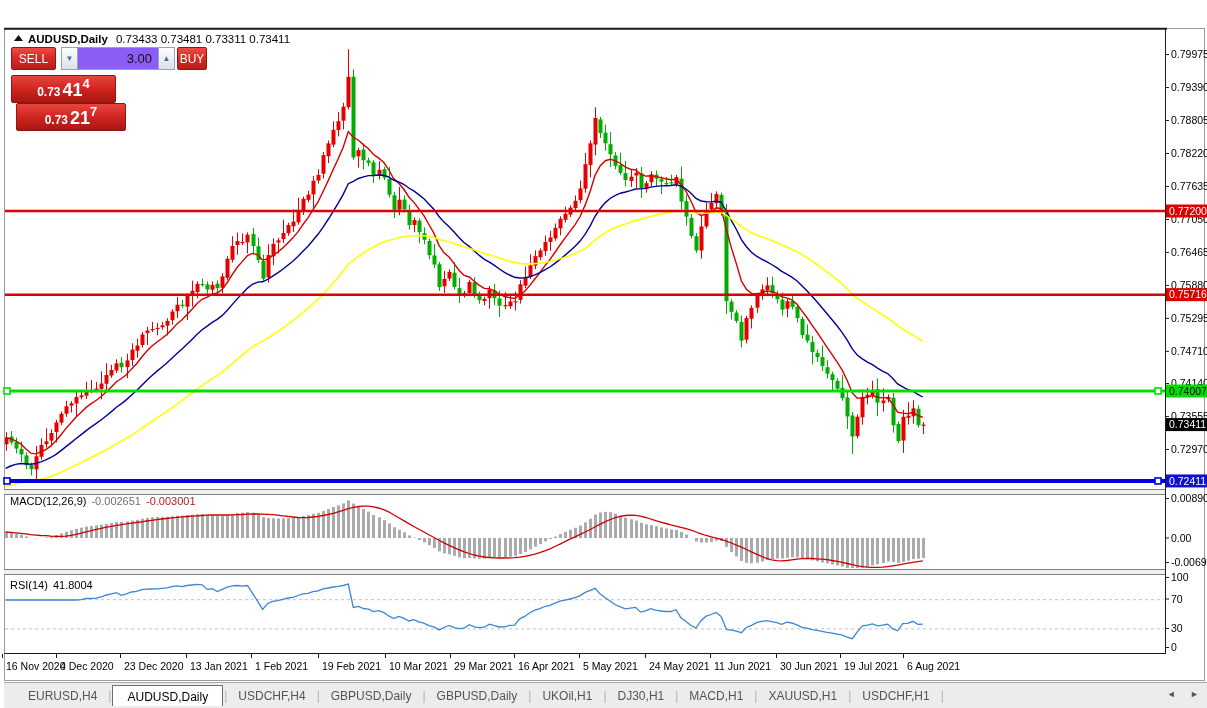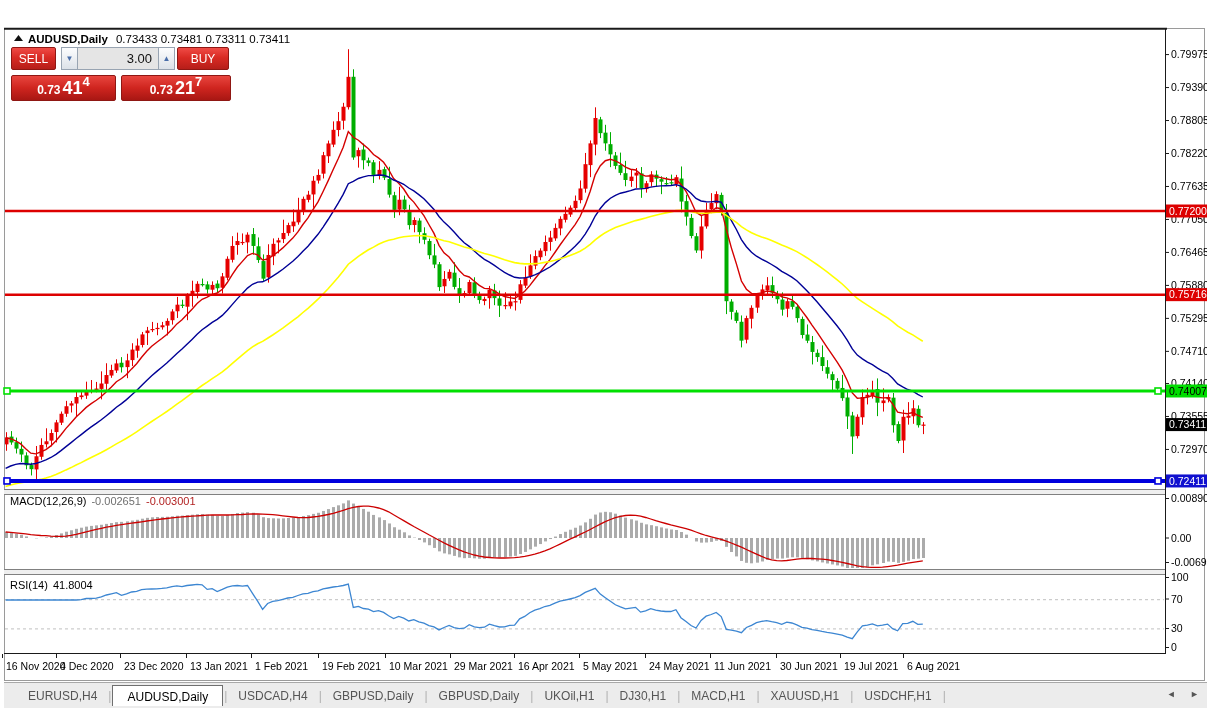--- a/index.html
+++ b/index.html
@@ -15,29 +15,29 @@
   .tf-sep{width:1px;height:15px;background:#c4c4c4;margin:0 5px;}
   
   #chart-svg{position:absolute;top:0;left:0;}
   
   .trade{position:absolute;left:11px;top:47px;width:220px;user-select:none;}
   .trade-row1{display:flex;height:23px;align-items:stretch;}
   .btn-red{background:linear-gradient(180deg,#ef4b45 0%,#d92b24 45%,#b61e19 100%);
     border:1px solid #8f1713;border-radius:2px;color:#fff;font-weight:normal;font-size:12px;
     display:flex;align-items:center;justify-content:center;box-sizing:border-box;cursor:pointer;}
   .sell-btn{width:45px;}
-  .buy-btn{width:52px;margin-left:2px;}
+  .buy-btn{width:30px;margin-left:2px;}
   .spinner{display:flex;margin-left:5px;margin-right:0;height:23px;box-sizing:border-box;}
   .spin-btn{width:17px;background:linear-gradient(180deg,#fcfdfe,#dde2e8);
     border:1px solid #98a4b2;color:#4a6ea9;font-size:8px;display:flex;align-items:center;
     justify-content:center;box-sizing:border-box;cursor:pointer;}
-  .vol-field{width:80px;background:#e5e5e5;border-top:1px solid #98a4b2;border-bottom:1px solid #98a4b2;
+  .vol-field{width:80px;background:#8b5cf6;border-top:1px solid #98a4b2;border-bottom:1px solid #98a4b2;
     font-size:13px;color:#111;display:flex;align-items:center;justify-content:flex-end;
     padding-right:6px;box-sizing:border-box;}
-  .trade-row2{display:flex;margin-top:5px;height:26px;}
+  .trade-row2{display:flex;margin-top:5px;height:26px;flex-direction:column;}
   .price-box{background:linear-gradient(180deg,#e8453e 0%,#cf251f 50%,#a81713 100%);
     border:1px solid #8f1713;border-radius:2px;color:#fff;display:flex;align-items:flex-end;
     justify-content:center;box-sizing:border-box;cursor:pointer;}
   .price-box.left{width:105px;}
   .price-box.right{width:110px;margin-left:5px;}
   .pb-prefix{font-size:12px;font-weight:bold;margin:0 2px 3px 0;}
   .pb-big{font-size:18px;font-weight:bold;line-height:23px;}
   .pb-sup{font-size:13px;font-weight:bold;margin-bottom:11px;}
   
   .tabs{position:absolute;left:4px;top:682px;width:1207px;height:26px;background:#ececec;
@@ -781,21 +781,21 @@
         <span class="pb-sup">7</span>
       </div>
     </div>
   </div>
 
   <div class="tabs">
       <div class="tab">EURUSD,H4</div>
       <span class="tab-sep">|</span>
       <div class="tab active">AUDUSD,Daily</div>
       <span class="tab-sep">|</span>
-      <div class="tab">USDCAD,H4</div>
+      <div class="tab">USDCHF,H4</div>
       <span class="tab-sep">|</span>
       <div class="tab">GBPUSD,Daily</div>
       <span class="tab-sep">|</span>
       <div class="tab">GBPUSD,Daily</div>
       <span class="tab-sep">|</span>
       <div class="tab">UKOil,H1</div>
       <span class="tab-sep">|</span>
       <div class="tab">DJ30,H1</div>
       <span class="tab-sep">|</span>
       <div class="tab">MACD,H1</div>

